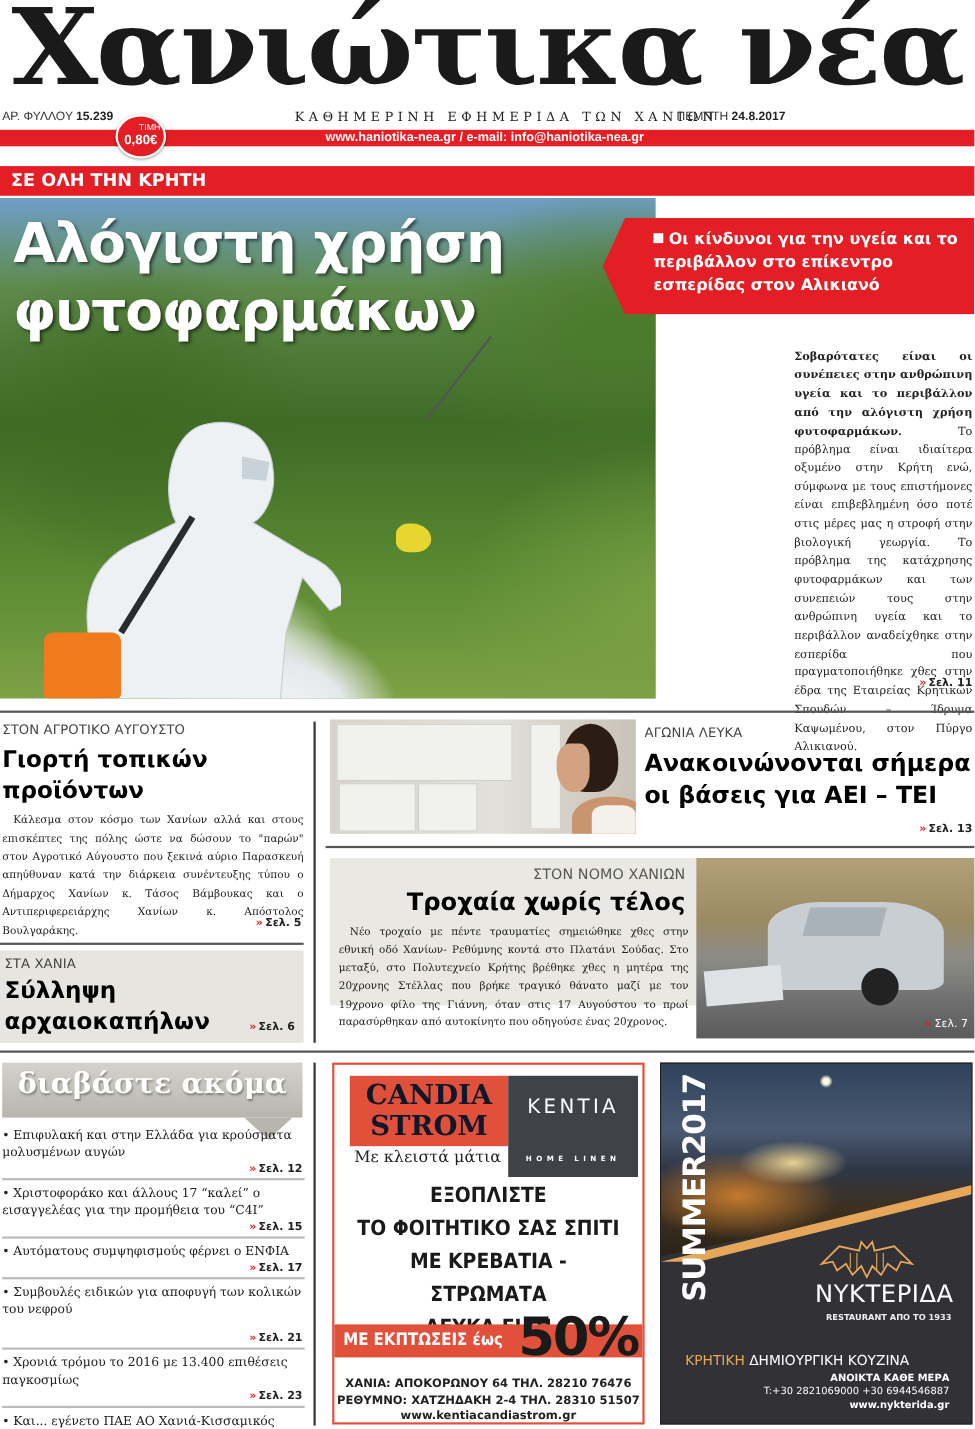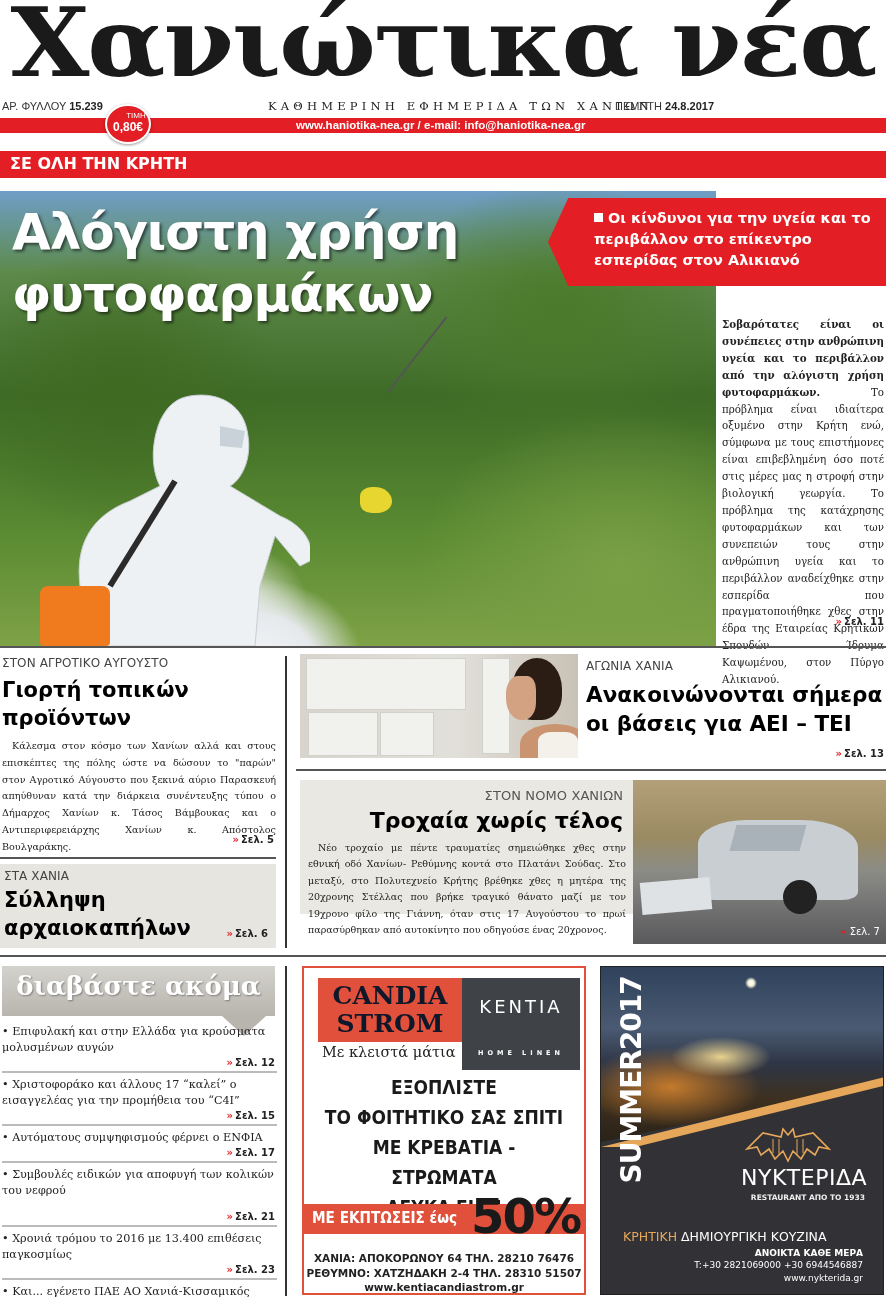--- a/index.html
+++ b/index.html
@@ -32,21 +32,21 @@
     color: #fff; text-align: center; font-family: "Liberation Sans", sans-serif;
   }
   .price-label { display: block; font-size: 8px; margin-top: 5px; line-height: 9px; padding-left: 16px; }
   .price-value { display: block; font-size: 12px; font-weight: bold; line-height: 14px; }
 
   .section-bar { position: absolute; left: 0; top: 151px; width: 886px; height: 27px; background: #e31e24; }
   .section-text { position: absolute; left: 10px; top: 3px; font-family: "DejaVu Sans", sans-serif; font-weight: bold; font-size: 16px; color: #fff; }
 
   
   .lead-photo {
-    position: absolute; left: 0; top: 191px; width: 716px; height: 455px; overflow: hidden;
+    position: absolute; left: 0; top: 180px; width: 596px; height: 455px; overflow: hidden;
     background:
       radial-gradient(ellipse 160px 120px at 250px 470px, #f3f5f7 0%, #e6e9ec 40%, rgba(230,233,236,0) 70%),
       radial-gradient(ellipse 90px 70px at 235px 410px, #f2f2f2 0%, rgba(242,242,242,0) 80%),
       radial-gradient(ellipse 220px 160px at 560px 120px, #4a7a2a 0%, rgba(74,122,42,0) 80%),
       radial-gradient(ellipse 200px 180px at 120px 200px, #3f6a22 0%, rgba(63,106,34,0) 80%),
       radial-gradient(ellipse 260px 200px at 620px 380px, #7aa045 0%, rgba(122,160,69,0) 80%),
       linear-gradient(180deg, #6f9ec8 0%, #5d8a4a 18%, #3e6b26 45%, #5a8a32 75%, #7ea246 100%);
   }
   .sprayer-suit { position: absolute; left: 70px; top: 195px; width: 240px; height: 260px; }
   .tank { position: absolute; left: 40px; top: 395px; width: 70px; height: 60px; background: #f07a1e; border-radius: 8px 8px 4px 4px; }
@@ -185,21 +185,21 @@
     position: absolute; left: -70px; top: 100px; width: 200px; text-align: center;
     transform: rotate(-90deg); font-family: "DejaVu Sans", sans-serif; font-weight: bold; font-size: 28px; color: #fff; letter-spacing: -1px;
   }
   .nyk-bat { position: absolute; left: 142px; top: 160px; width: 90px; height: 40px; }
   .nyk-name { position: absolute; right: 16px; top: 198px; font-family: "DejaVu Sans", sans-serif; font-size: 22px; color: #fff; letter-spacing: 0.5px; }
   .nyk-since { position: absolute; right: 18px; top: 226px; font-family: "DejaVu Sans", sans-serif; font-size: 7.5px; color: #eee; font-weight: bold; }
   .nyk-cuisine { position: absolute; left: 22px; top: 262px; font-family: "DejaVu Sans", sans-serif; font-size: 12.5px; color: #fff; white-space: nowrap; }
   .nyk-cuisine .accent { color: #e7a75a; }
   .nyk-open { position: absolute; right: 20px; top: 281px; font-family: "DejaVu Sans", sans-serif; font-weight: bold; font-size: 9px; color: #fff; }
   .nyk-tel { position: absolute; right: 20px; top: 293px; font-family: "DejaVu Sans", sans-serif; font-size: 9px; color: #fff; }
-  .nyk-web { position: absolute; right: 20px; top: 306px; font-family: "DejaVu Sans", sans-serif; font-weight: normal; font-size: 9px; color: #fff; }
+  .nyk-web { position: absolute; right: 20px; top: 306px; font-family: "DejaVu Sans", sans-serif; font-weight: bold; font-size: 9px; color: #fff; }
 </style>
 </head>
 <body>
 
 <header class="masthead">
   <div class="masthead-title">Χανιώτικα νέα</div>
 </header>
 
 <div class="meta-row">
   <div class="issue">
@@ -283,21 +283,21 @@
   <div class="paper" style="left:6px; top:4px; width:160px; height:52px;"></div>
   <div class="paper" style="left:8px; top:58px; width:70px; height:44px;"></div>
   <div class="paper" style="left:80px; top:58px; width:54px; height:44px;"></div>
   <div class="paper" style="left:182px; top:4px; width:28px; height:96px;"></div>
   <div class="woman-head"></div>
   <div class="woman-face"></div>
   <div class="woman-shoulder"></div>
   <div class="woman-top"></div>
 </div>
 <article class="aei">
-  <div class="kicker">ΑΓΩΝΙΑ ΧΑΝΙΑ</div>
+  <div class="kicker">ΑΓΩΝΙΑ ΛΕΥΚΑ</div>
   <h2 class="headline-sans">Ανακοινώνονται σήμερα οι βάσεις για ΑΕΙ – ΤΕΙ</h2>
   <span class="page-ref">
     <span class="arrows">»</span><span>Σελ. 13</span>
   </span>
 </article>
 
 <div class="rule" style="left:296px; top:769px; width:590px;"></div>
 
 <article class="traffic-box">
   <div class="kicker">ΣΤΟΝ ΝΟΜΟ ΧΑΝΙΩΝ</div>

